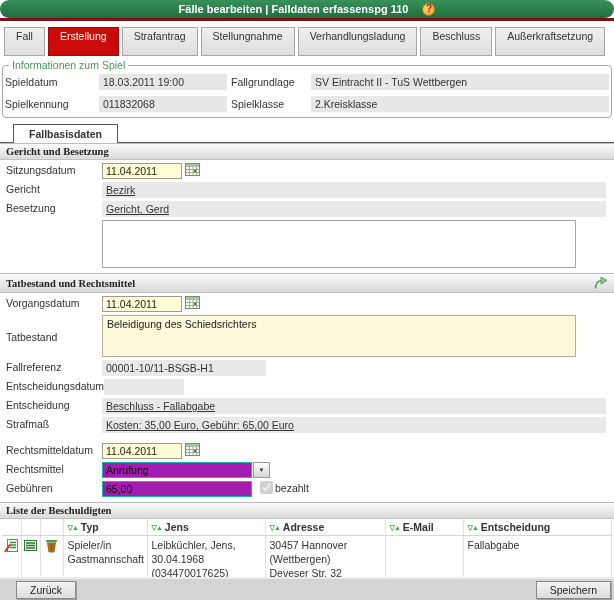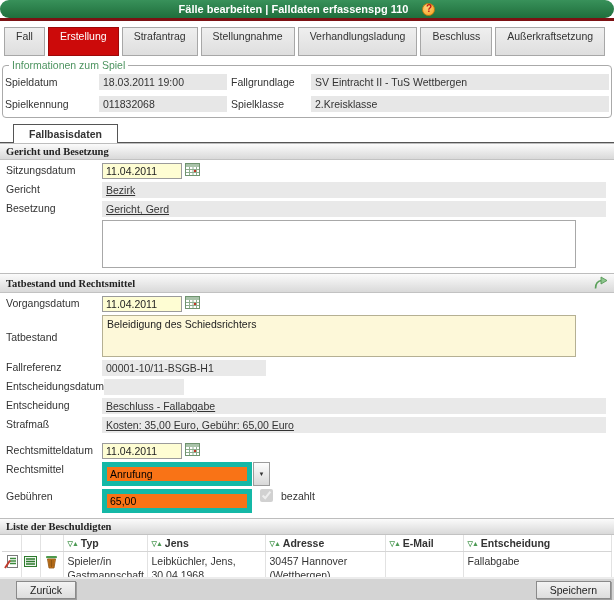--- a/index.html
+++ b/index.html
@@ -73,31 +73,31 @@
   .cal { margin-left: 3px; display: inline-flex; cursor: pointer; }
   textarea.notes {
     width: 474px; height: 48px; border: 1px solid #a8a8a8; background: #fff;
     font: inherit; resize: none; padding: 2px 3px;
   }
   textarea.fact {
     width: 474px; height: 42px; border: 1px solid #b5b093; background: #fdf8d9;
     font: inherit; resize: none; padding: 2px 4px; color: #222;
   }
   input.txt {
-    width: 150px; background: #f97316; border: 5px solid #14b8a6;
+    width: 150px; background: #a21caf; border: 1px solid #14b8a6;
     font: inherit; padding: 1px 3px;
   }
   .selectbox { display: flex; align-items: stretch; }
   .selectbox input { width: 150px; }
   .ddbtn {
     width: 17px; margin-left: 1px; border: 1px solid #9b9b9b;
     background: linear-gradient(#fdfdfd,#d8d8d8); font-size: 6px; color: #333;
     display: inline-flex; align-items: center; justify-content: center; cursor: pointer;
   }
-  .chkwrap { display: inline-flex; align-items: center; margin-left: 8px; gap: 8px; }
+  .chkwrap { display: inline-flex; align-items: center; margin-left: 8px; gap: 2px; }
   .arrow-ico { cursor: pointer; display: inline-flex; }
   
   table.tbl { width: 610px; margin: 0 2px; border-collapse: collapse; table-layout: fixed; background: #fff; }
   .tbl th, .tbl td { text-align: left; vertical-align: top; padding: 2px 4px; border-right: 1px solid #e2e2e2; }
   .tbl th { font-weight: bold; border-bottom: 1px solid #d5d5d5; white-space: nowrap; cursor: pointer; }
   .tbl td { border-bottom: 1px solid #e6e6e6; }
   .tbl td.ic { padding: 2px 1px; text-align: center; cursor: pointer; }
   .sort { color: #4d9a55; font-size: 7px; letter-spacing: -1px; margin-right: 3px; vertical-align: 1px; }
   .pre { white-space: pre-line; line-height: 14px; }
   

